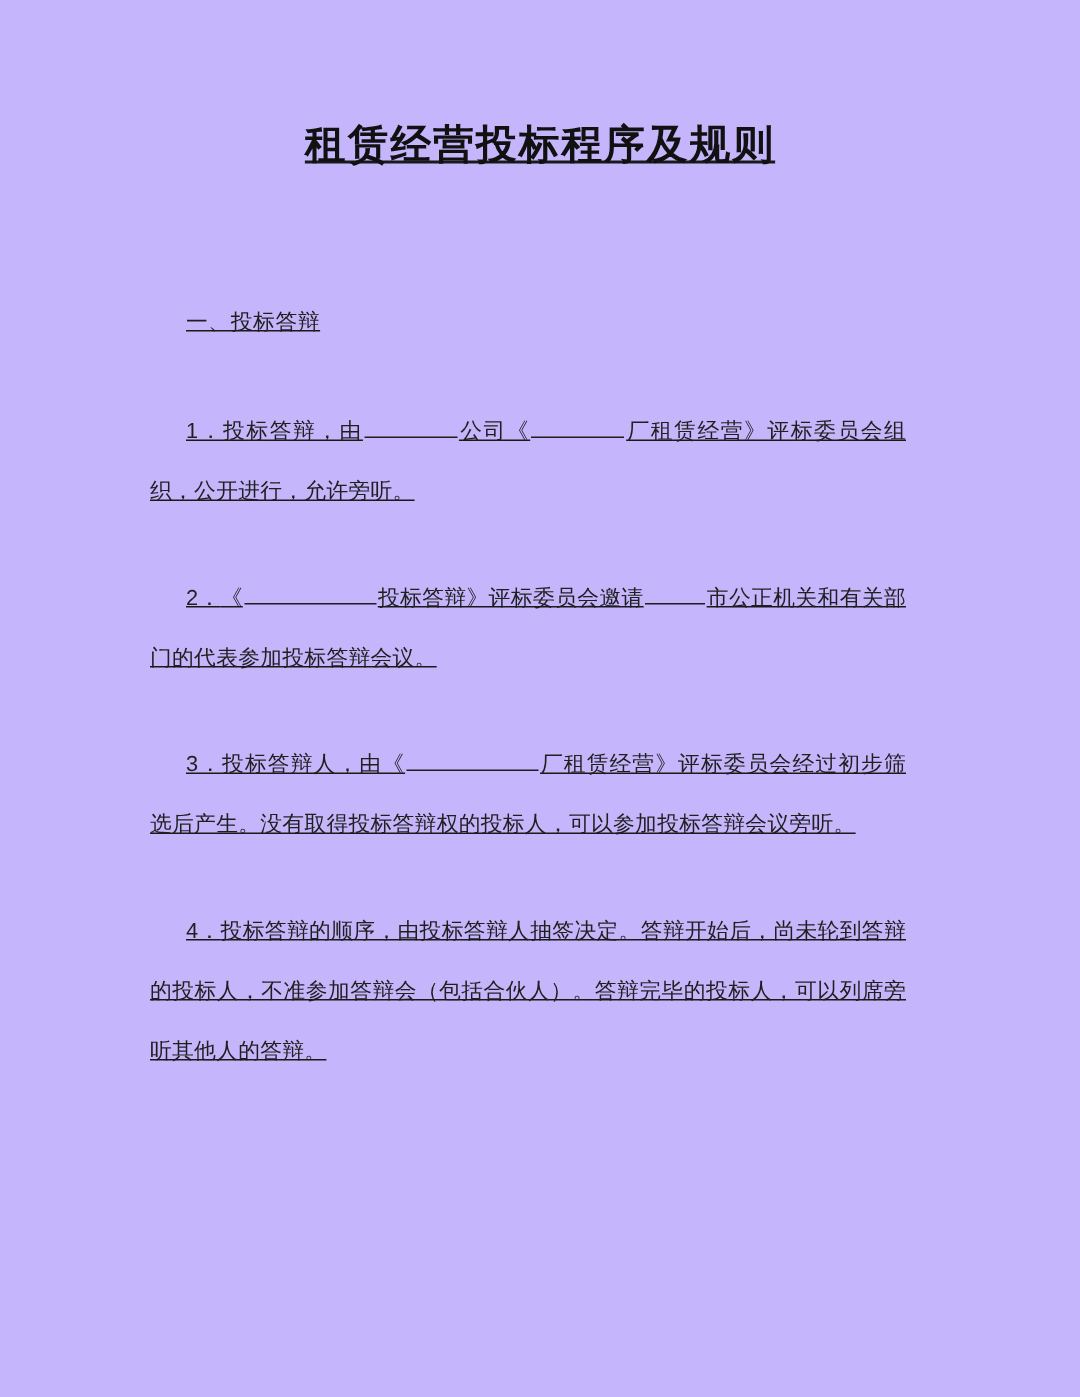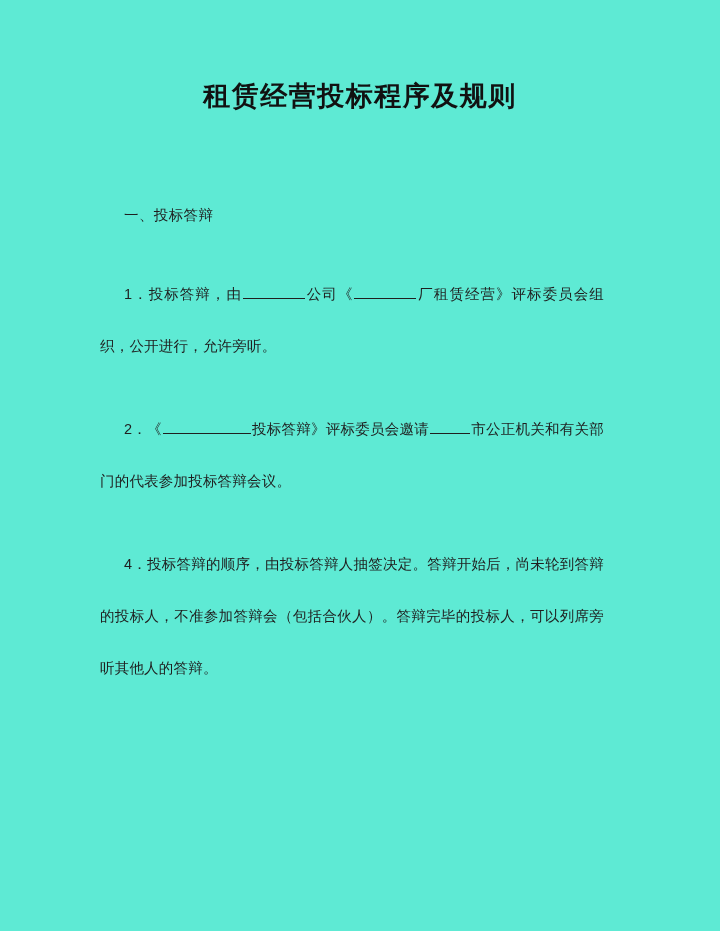--- a/index.html
+++ b/index.html
@@ -12,22 +12,23 @@
     height: 931px;
     font-family: "Liberation Sans", "DejaVu Sans", sans-serif;
     color: #1a1a1a;
     overflow: hidden;
   }
 
   .page {
     position: relative;
     width: 720px;
     height: 931px;
-    background: #5eead4;
+    background: #c4b5fd;
     box-sizing: border-box;
+    text-decoration: underline;
   }
 
   .doc-title {
     font-family: "Liberation Serif", "DejaVu Serif", serif;
     font-size: 27px;
     font-weight: bold;
     text-align: center;
     color: #111111;
     letter-spacing: 1.5px;
     margin: 0;
@@ -46,21 +47,21 @@
     color: #1f1f1f;
     line-height: 1.6;
     margin: 0 0 40px 0;
     padding-left: 24px;
     letter-spacing: 0.4px;
   }
 
   .para {
     font-size: 14.5px;
     color: #1f1f1f;
-    line-height: 52px;
+    line-height: 40px;
     margin: 0 16px 31px 0;
     text-align: justify;
     text-justify: inter-ideograph;
     letter-spacing: 0.2px;
     text-indent: 24px;
   }
 
   .para:last-child {
     margin-bottom: 0;
   }
@@ -88,20 +89,23 @@
     <p class="section-heading">一、投标答辩</p>
 
     <p class="para">
       <span>1．</span><span>投标答辩，由</span><span class="blank blank-lg"></span><span>公司《</span><span class="blank blank-lg"></span><span>厂租赁经营》评标委员会组织，公开进行，允许旁听。</span>
     </p>
 
     <p class="para">
       <span>2．</span><span>《</span><span class="blank blank-xl"></span><span>投标答辩》评标委员会邀请</span><span class="blank blank-sm"></span><span>市公正机关和有关部门的代表参加投标答辩会议。</span>
     </p>
 
+    <p class="para">
+      <span>3．</span><span>投标答辩人，由《</span><span class="blank blank-xl"></span><span>厂租赁经营》评标委员会经过初步筛选后产生。没有取得投标答辩权的投标人，可以参加投标答辩会议旁听。</span>
+    </p>
 
     <p class="para">
       <span>4．</span><span>投标答辩的顺序，由投标答辩人抽签决定。答辩开始后，尚未轮到答辩的投标人，不准参加答辩会（包括合伙人）。答辩完毕的投标人，可以列席旁听其他人的答辩。</span>
     </p>
 
 
   </div>
 </div>
 
 </body></html>

